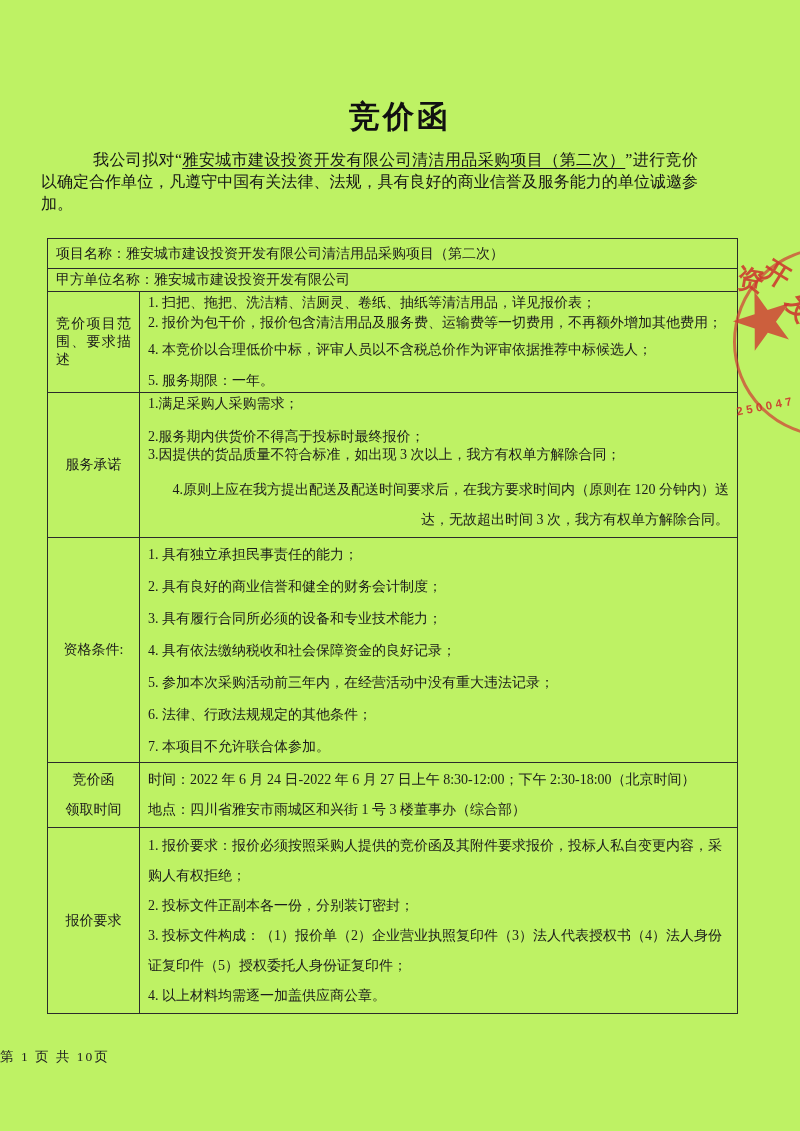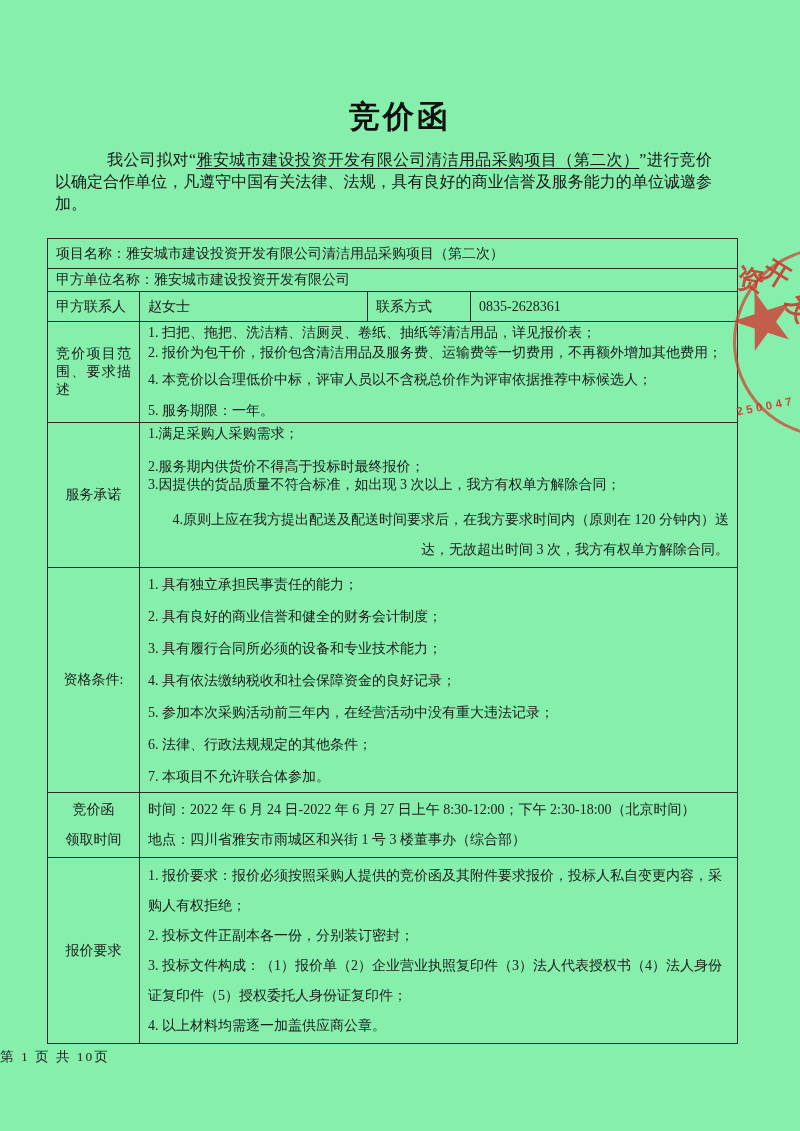--- a/index.html
+++ b/index.html
@@ -1,33 +1,33 @@
 <!DOCTYPE html>
 <html><head>
 <meta charset="utf-8">
 <style>
   * { margin:0; padding:0; box-sizing:border-box; }
   html,body { background:#ffffff; }
   .page {
     position:relative;
     width:800px; height:1131px;
     margin:0 auto;
-    background:#86efac;
+    background:#bef264;
     overflow:hidden;
     font-family:"Liberation Serif","DejaVu Serif",serif;
     color:#1b1b1b;
   }
   .doc-title {
     position:absolute; top:96px; left:0; width:100%;
     text-align:center;
     font-size:31px; font-weight:bold; letter-spacing:3px;
     color:#111;
   }
   .intro {
-    position:absolute; top:149px; left:55px; width:657px;
+    position:absolute; top:149px; left:41px; width:657px;
     font-size:16px; line-height:21.8px;
     text-align:justify;
     text-indent:52px;
     color:#161616;
   }
   .intro .uline { text-decoration:underline; text-underline-offset:3px; }
 
   table.main {
     position:absolute; left:47px; top:238px; width:690px;
     border-collapse:collapse; table-layout:fixed;
@@ -122,26 +122,20 @@
         <col style="width:103px">
         <col style="width:267px">
     </colgroup>
     <tbody>
         <tr style="height:30px">
       <td colspan="4">项目名称：雅安城市建设投资开发有限公司清洁用品采购项目（第二次）</td>
     </tr>
     <tr style="height:15px">
       <td colspan="4">甲方单位名称：雅安城市建设投资开发有限公司</td>
     </tr>
-    <tr style="height:30px">
-      <td>甲方联系人</td>
-      <td>赵女士</td>
-      <td>联系方式</td>
-      <td>0835-2628361</td>
-    </tr>
     <tr style="height:100px">
       <td class="lbl-justify">竞价项目范围、要求描述</td>
       <td colspan="3">
         <div class="items-tight">
           <div class="g0">1. 扫把、拖把、洗洁精、洁厕灵、卷纸、抽纸等清洁用品，详见报价表；</div>
           <div class="g1">2. 报价为包干价，报价包含清洁用品及服务费、运输费等一切费用，不再额外增加其他费用；</div>
           <div class="g2">4. 本竞价以合理低价中标，评审人员以不含税总价作为评审依据推荐中标候选人；</div>
           <div>5. 服务期限：一年。</div>
         </div>
       </td>

